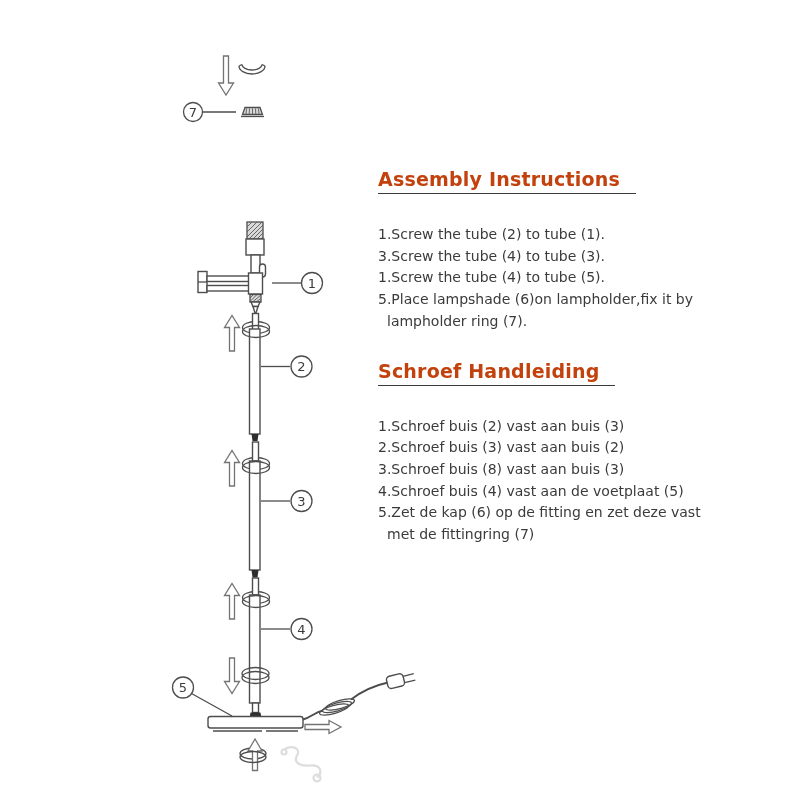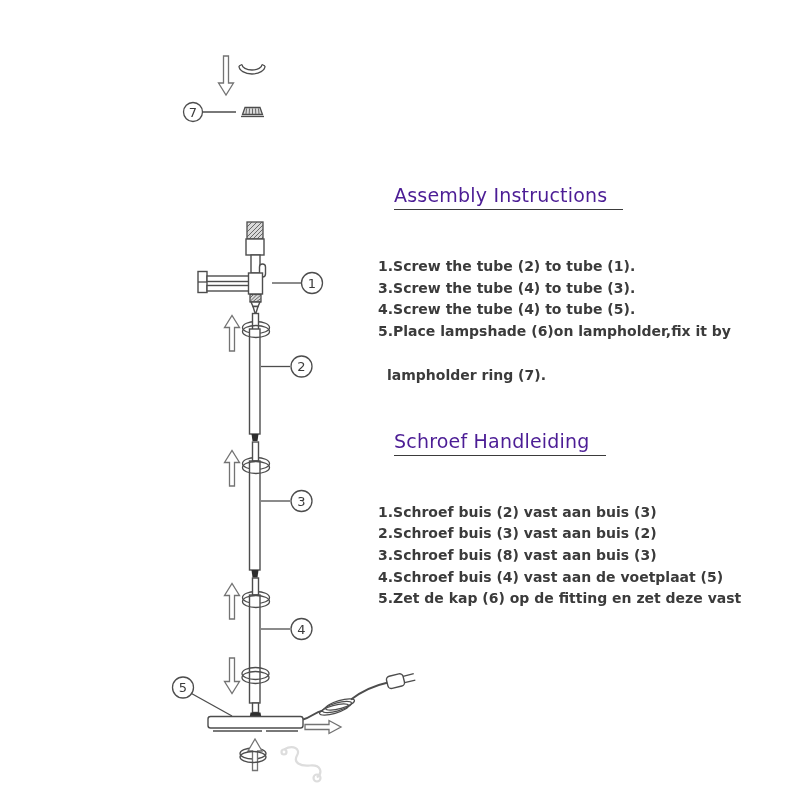--- a/index.html
+++ b/index.html
@@ -16,26 +16,26 @@
   .hatchfill{fill:#d9d9d9;stroke:#4d4d4d;stroke-width:1.3;}
   .hatchln{stroke:#5a5a5a;stroke-width:0.9;fill:none;}
   .dark{fill:#2e2e2e;stroke:none;}
   .arrow{fill:#ffffff;stroke:#737373;stroke-width:1.3;}
   .faint{fill:none;stroke:#dddddd;stroke-width:2.2;}
   .co{fill:#ffffff;stroke:#4d4d4d;stroke-width:1.3;}
   .co-txt{font-family:"DejaVu Sans","Liberation Sans",sans-serif;font-size:13px;fill:#3b3b3b;text-anchor:middle;}
   
   .text-col{position:absolute;left:378px;top:168px;width:330px;}
   .heading{
-    display:inline-block;margin:16px;font-size:19px;font-weight:400;letter-spacing:.2px;
-    color:#4c1d95;border-bottom:1.6px solid #3b3b3b;padding:0 16px 3px 0;
+    display:inline-block;margin:0;font-size:19px;font-weight:700;letter-spacing:.2px;
+    color:#c2410c;border-bottom:1.6px solid #3b3b3b;padding:0 16px 3px 0;
   }
-  .steps{margin-top:30px;margin-bottom:27px;font-weight:bold;}
+  .steps{margin-top:30px;margin-bottom:27px;}
   .steps .line{font-size:14px;line-height:21.7px;white-space:nowrap;color:#3b3b3b;}
-  .steps .cont{padding-left:9px;margin-top:22px;}
+  .steps .cont{padding-left:9px;}
 </style>
 </head>
 <body>
 
 <div class="canvas">
 
   <svg class="diagram" width="800" height="800" viewBox="0 0 800 800">
 
     <g>
       <path class="arrow" d="M223.5,56 L223.5,83 L218.5,83 L226,95 L233.5,83 L228.5,83 L228.5,56 Z"></path>
@@ -162,29 +162,30 @@
     </g>
   </svg>
 
   <div class="text-col">
 
     <h2 class="heading">Assembly Instructions</h2>
 
     <div class="steps">
       <div class="line">1.Screw the tube (2) to tube (1).</div>
       <div class="line">3.Screw the tube (4) to tube (3).</div>
-      <div class="line">4.Screw the tube (4) to tube (5).</div>
+      <div class="line">1.Screw the tube (4) to tube (5).</div>
       <div class="line">5.Place lampshade (6)on lampholder,fix it by</div>
       <div class="line cont">lampholder ring (7).</div>
     </div>
 
     <h2 class="heading">Schroef Handleiding</h2>
 
     <div class="steps">
       <div class="line">1.Schroef buis (2) vast aan buis (3)</div>
       <div class="line">2.Schroef buis (3) vast aan buis (2)</div>
       <div class="line">3.Schroef buis (8) vast aan buis (3)</div>
       <div class="line">4.Schroef buis (4) vast aan de voetplaat (5)</div>
       <div class="line">5.Zet de kap (6) op de fitting en zet deze vast</div>
+      <div class="line cont">met de fittingring (7)</div>
     </div>
 
   </div>
 </div>
 
 </body></html>

